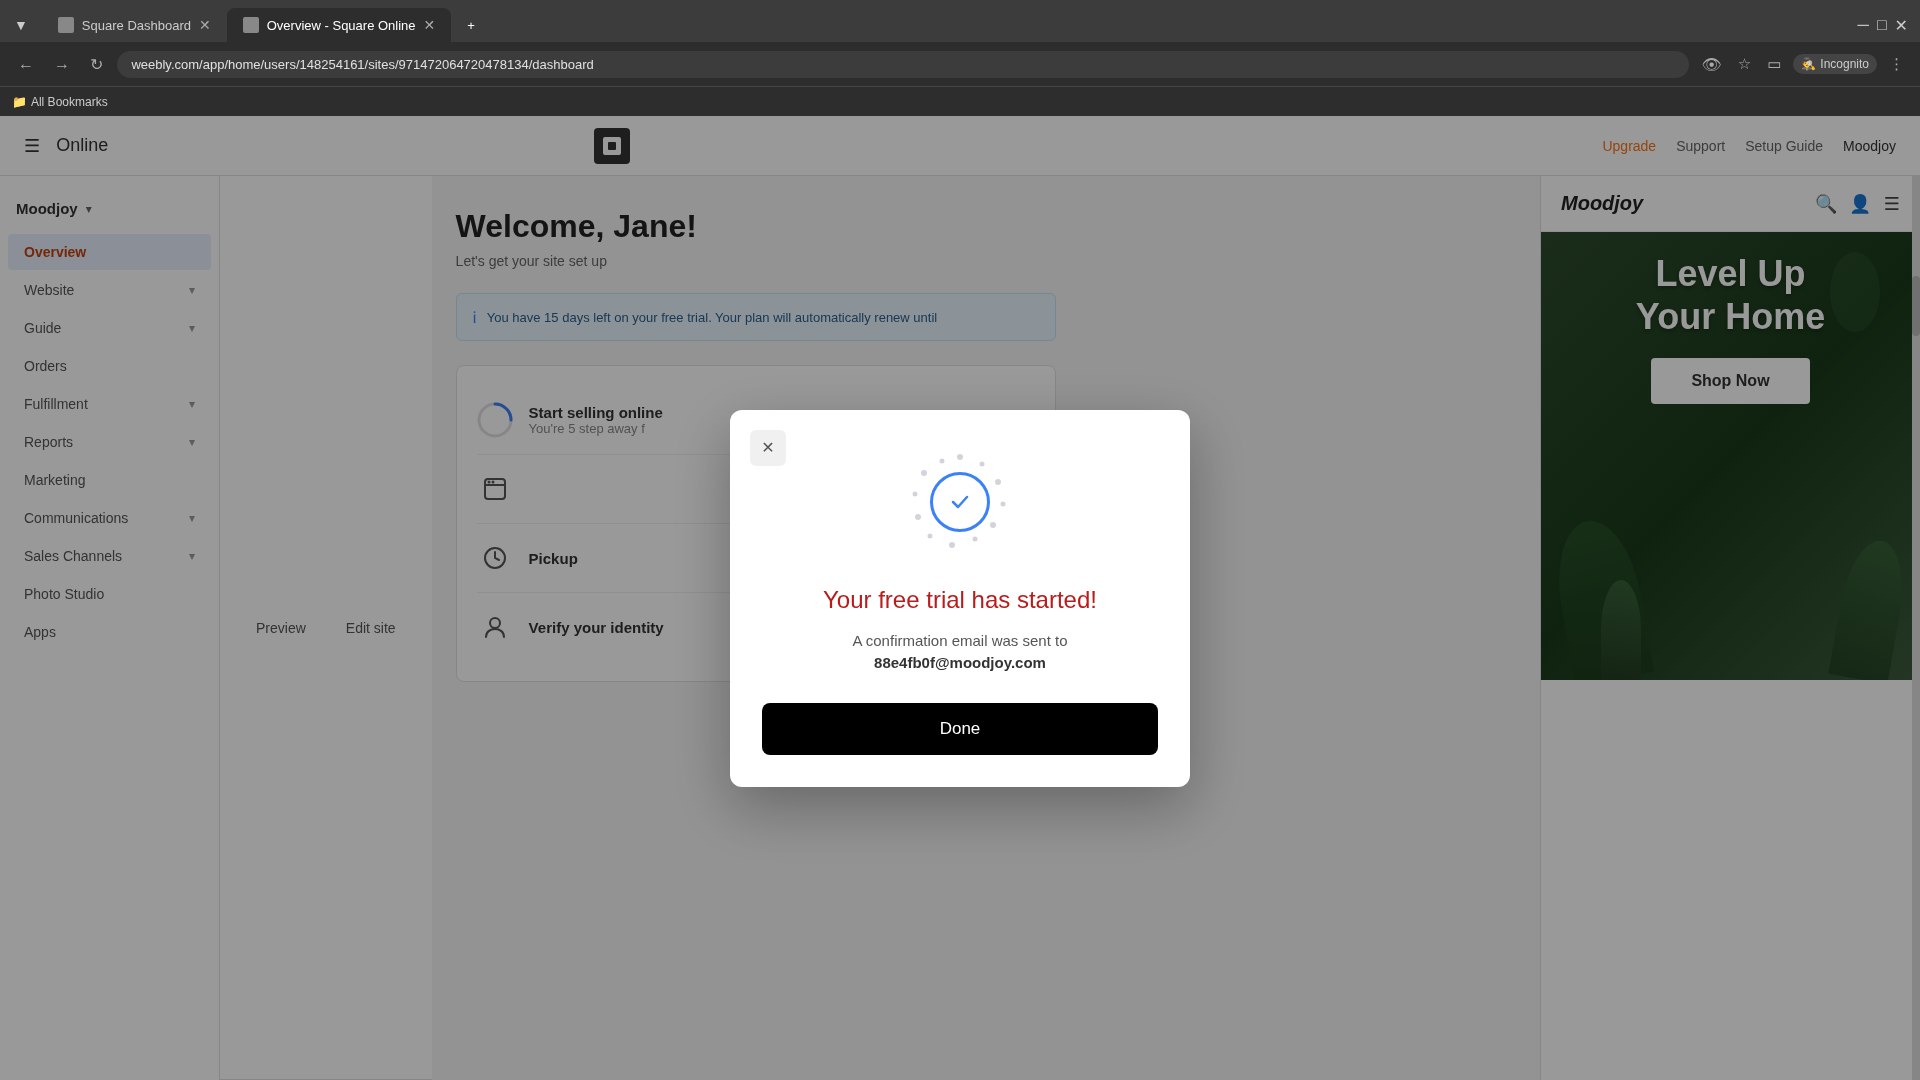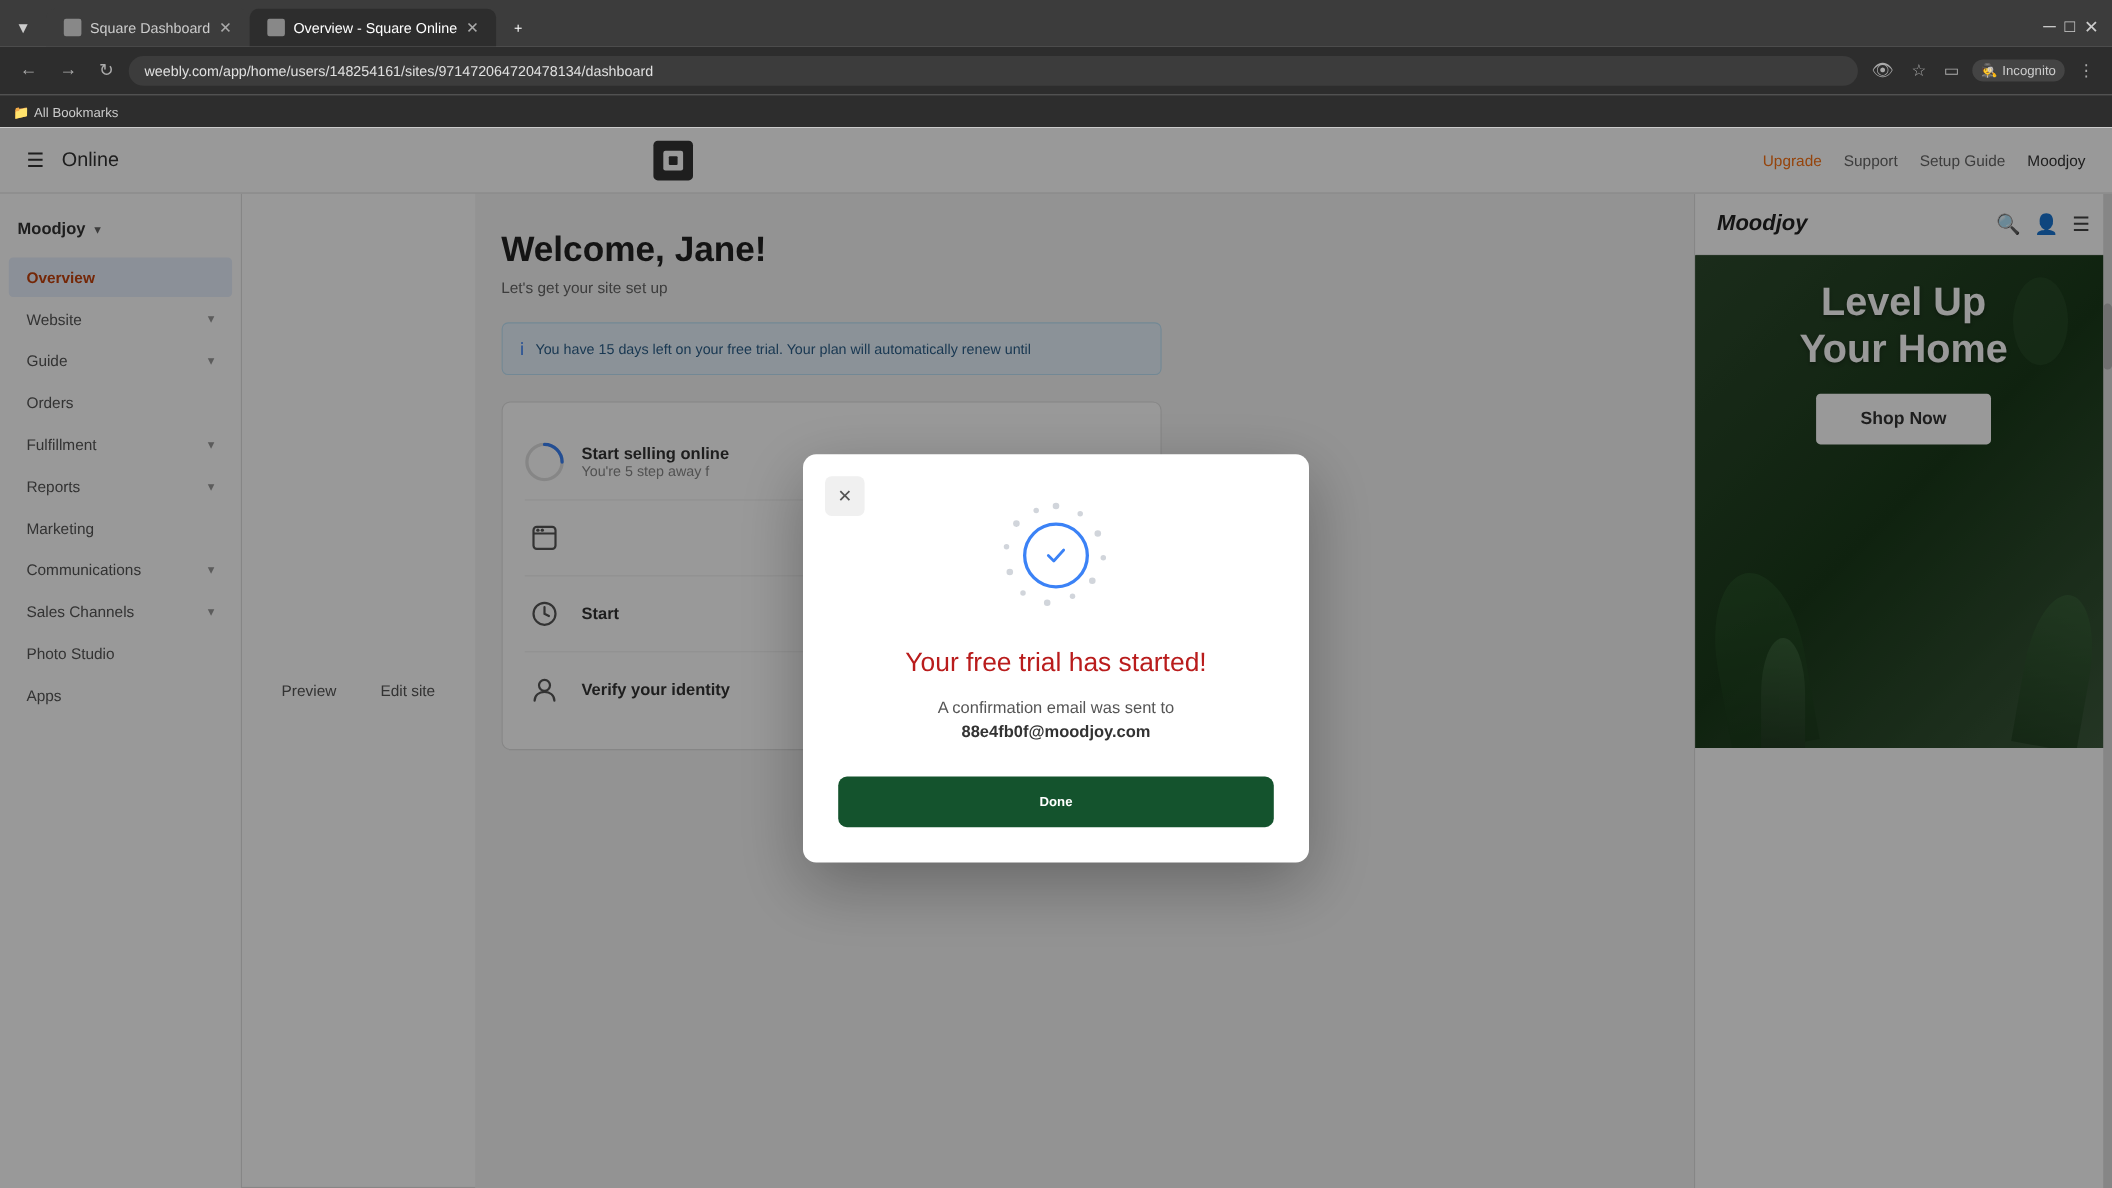--- a/index.html
+++ b/index.html
@@ -82,21 +82,21 @@
 
     
     .modal-overlay { position: fixed; inset: 0; background: rgba(0,0,0,0.4); display: flex; align-items: center; justify-content: center; z-index: 1000; top: 116px; }
     .modal { background: #fff; border-radius: 12px; width: 460px; padding: 32px; position: relative; box-shadow: 0 20px 60px rgba(0,0,0,0.3); }
     .modal-close { position: absolute; top: 20px; left: 20px; background: #f0f0f0; border: none; border-radius: 6px; width: 36px; height: 36px; display: flex; align-items: center; justify-content: center; cursor: pointer; color: #555; font-size: 16px; }
     .modal-icon-area { display: flex; align-items: center; justify-content: center; height: 120px; margin-bottom: 24px; position: relative; }
     .modal-check { width: 60px; height: 60px; border: 3px solid #3b82f6; border-radius: 50%; display: flex; align-items: center; justify-content: center; color: #3b82f6; font-size: 24px; background: #fff; position: relative; z-index: 1; margin: 10px; }
     .modal-title { font-size: 24px; font-weight: 400; color: #b91c1c; text-align: center; margin-bottom: 16px; }
     .modal-body { font-size: 15px; color: #555; text-align: center; line-height: 1.5; margin-bottom: 28px; }
     .modal-body strong { color: #333; }
-    .modal-done-btn { width: 100%; background: #14532d; color: #fff; border: none; border-radius: 8px; padding: 16px; font-size: 12px; font-weight: 700; cursor: pointer; }
+    .modal-done-btn { width: 100%; background: #000000; color: #fff; border: none; border-radius: 8px; padding: 16px; font-size: 17px; font-weight: 400; cursor: pointer; }
 
     
     .tab1-favicon { background: #1a73e8; }
     .tab2-favicon { background: #333; border-radius: 2px; }
   </style>
 </head>
 <body>
 
 <div>
 
@@ -270,21 +270,21 @@
             </div>
 
             <div class="setup-item">
               <div class="setup-icon">
                 <svg width="28" height="28" viewBox="0 0 28 28" fill="none">
                   <circle cx="14" cy="14" r="10" stroke="#555" stroke-width="2" fill="none"></circle>
                   <path d="M14 8 L14 14 L18 16" stroke="#555" stroke-width="2" stroke-linecap="round"></path>
                 </svg>
               </div>
               <div class="setup-item-content">
-                <div class="setup-item-title">Start</div>
+                <div class="setup-item-title">Pickup</div>
               </div>
               <div class="setup-item-action">
                 <span style="color:#3b82f6;">●</span>
                 <span>4:36</span>
               </div>
               <div class="setup-item-action">
                 <span>Set up pickup</span>
                 <span>›</span>
               </div>
             </div>

